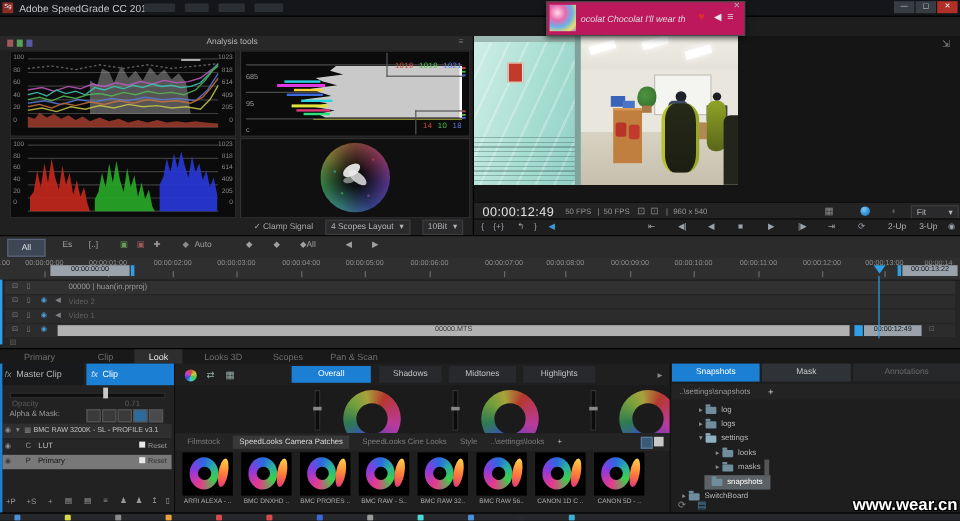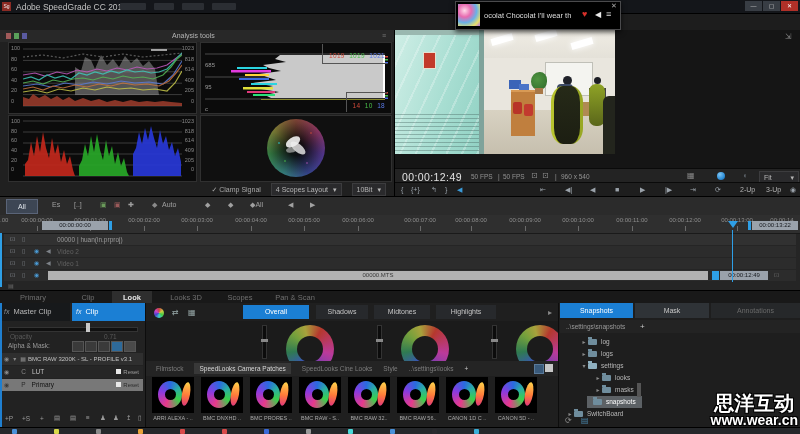--- a/index.html
+++ b/index.html
@@ -39,22 +39,22 @@
   .winbtn{top:1px;width:17px;height:10px;background:#383d44;color:#cfcfcf;font-size:6px;
           text-align:center;line-height:10px;}
   #btn-close{background:#b03028;color:#fff;}
   #menubar{left:0;top:13px;width:800px;height:17px;background:#1e2023;border-bottom:1px solid #000;}
   .tbico{top:3px;font-size:9px;color:#8f9398;}
   .navtab{top:0;height:17px;font-size:8px;line-height:17px;text-align:center;width:42px;color:#8a8f94;}
   .navtab.active{background:#3a3e42;color:#f0f0f0;}
   .navtab.dim{color:#5c6065;}
 
   
-  #music{left:455px;top:1px;width:164px;height:27px;background:#000000;border:1px solid #4a4a4c;
-         box-shadow:0 2px 5px rgba(0,0,0,.7);z-index:50;}
+  #music{left:455px;top:1px;width:164px;height:27px;background:#be185d;border:1px solid #4a4a4c;
+         box-shadow:0 2px 5px rgba(0,0,0,.7);z-index:50;font-style:italic;}
   #music .art{left:2px;top:2px;width:22px;height:22px;
        background:radial-gradient(circle at 30% 30%,#ffd9e8,#e86ab0 30%,#6ab0e8 55%,#e8e06a 80%,#b06ae8);}
   #music .song{left:28px;top:9px;font-size:7.5px;color:#ddd;white-space:nowrap;width:96px;overflow:hidden;}
   #music .i-heart{color:#d8302a;font-size:9px;left:126px;top:8px;}
   #music .i-spk{color:#e8e8e8;font-size:8px;left:139px;top:9px;}
   #music .i-menu{color:#ddd;font-size:9px;left:150px;top:8px;}
   #music .i-x{color:#aaa;font-size:7px;left:155px;top:0px;}
 
   
   #scopes{left:0;top:30px;width:394px;height:166px;background:#202020;border-right:1px solid #000;}
@@ -102,21 +102,21 @@
   #clipbar{position:absolute;left:44px;top:1px;width:660px;height:9px;background:#b2b2b2;
            color:#3a3a3a;font-size:6px;text-align:center;line-height:9px;}
   #playhead-tri{left:728px;top:24px;width:0;height:0;border:5px solid transparent;
                 border-top:7px solid #2e9fe6;z-index:6;}
   #playhead-line{left:732px;top:33px;width:1px;height:52px;background:#2e9fe6;z-index:6;}
   #focusline-tl{left:0;top:36px;width:2px;height:54px;background:#2e9fe6;}
 
   
   #ptabs{left:0;top:290px;width:800px;height:13px;background:#191919;border-top:1px solid #000;}
   .ptab{top:0;height:13px;font-size:7.5px;line-height:13px;color:#6f6f6f;text-align:center;}
-  .ptab.active{color:#e8e8e8;background:#2e2e2e;font-weight:bold;}
+  .ptab.active{color:#e8e8e8;background:#2e2e2e;}
   #lookleft{left:0;top:303px;width:145px;height:124px;background:#222;border-right:1px solid #0d0d0d;}
   #focusline-look{left:0;top:303px;width:2px;height:124px;background:#1f7fd0;z-index:4;}
   .fxtab{position:absolute;top:0;height:18px;font-size:7.5px;line-height:18px;}
   .fxg{font-size:7px;font-style:italic;margin:0 4px;}
   #slider-track{left:8px;top:24px;width:128px;height:3px;background:#101010;border:1px solid #333;}
   #slider-handle{left:86px;top:20px;width:4px;height:9px;background:#c8c8c8;}
   .dimlab{font-size:6.5px;color:#5a5a5a;}
   #alpha-row{left:0;top:38px;width:145px;height:12px;}
   .am-ic{position:absolute;top:0;width:10px;height:9px;background:#3a3a3a;border:1px solid #555;}
   .layer{position:absolute;left:2px;width:141px;height:12px;background:#262626;font-size:6.5px;
@@ -688,21 +688,20 @@
       <span class="arr i i-tri-r" data-name="expand-arrow-icon"></span>
         <span class="fold" data-name="folder-icon"></span>
         <span>SwitchBoard</span>
     </div>
     <div class="abs" style="left:78px;top:80px;width:4px;height:14px;background:#555;" data-name="tree-scrollbar"></div>
     <span class="i i-sync abs" style="left:6px;top:114px;font-size:8px;color:#8a8a8a;" data-name="refresh-icon"></span>
     <span class="i i-stack abs" style="left:22px;top:114px;font-size:8px;color:#4a8ab0;" data-name="sync-stack-icon"></span>
   </div>
 
   <div id="watermark" class="abs" data-name="watermark">
-    <div id="wm1" data-name="watermark-cn">思洋互动</div>
     <div id="wm2" data-name="watermark-url">www.wear.cn</div>
   </div>
 
   <div id="taskbar" class="abs" data-name="os-taskbar">
     <span class="tb-dot" style="left:12px;background:#4a90d9;" data-name="taskbar-app-icon"></span>
     <span class="tb-dot" style="left:54px;background:#d9d94a;" data-name="taskbar-app-icon"></span>
     <span class="tb-dot" style="left:96px;background:#8a8a8a;" data-name="taskbar-app-icon"></span>
     <span class="tb-dot" style="left:138px;background:#e8a33a;" data-name="taskbar-app-icon"></span>
     <span class="tb-dot" style="left:180px;background:#d94a4a;" data-name="taskbar-app-icon"></span>
     <span class="tb-dot" style="left:222px;background:#d94a4a;" data-name="taskbar-app-icon"></span>

